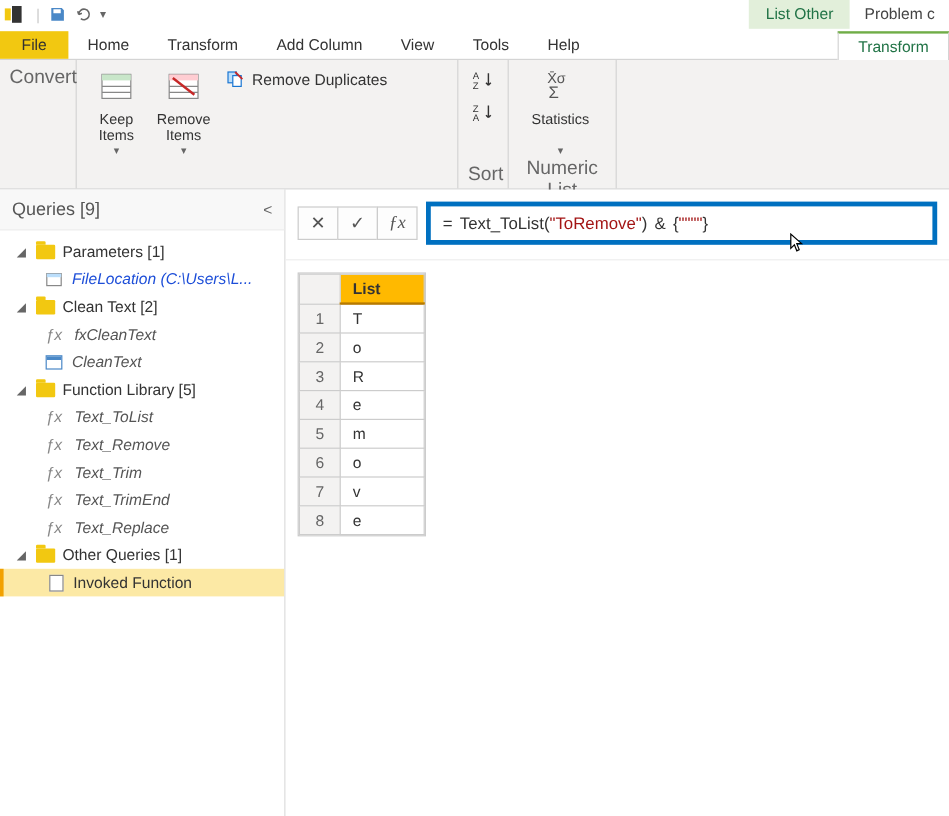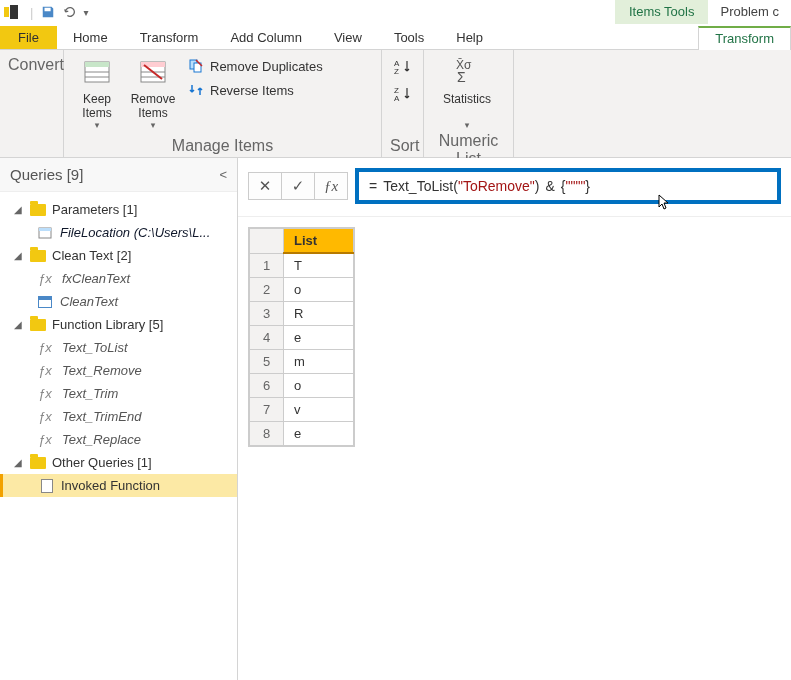--- a/index.html
+++ b/index.html
@@ -90,21 +90,21 @@
         </svg>
     </div>
     <div class="qat-icon" title="Undo">
       <svg viewBox="0 0 16 16">
           <path fill="none" stroke="#666" stroke-width="1.5" d="M3 8a5 5 0 1 1 2 4M3 8l-1-3M3 8l3-1"></path>
         </svg>
     </div>
     <span class="dd">▾</span>
   </div>
   <div class="spacer"></div>
-  <div class="toolstab">Items Tools</div>
+  <div class="toolstab">List Other</div>
   <div class="wintitle">Problem c</div>
 </div>
 
 <div class="tabstrip">
   <div class="tab file">File</div>
   <div class="tab">Home</div>
   <div class="tab">Transform</div>
   <div class="tab">Add Column</div>
   <div class="tab">View</div>
   <div class="tab">Tools</div>
@@ -151,31 +151,22 @@
         <div class="smbtn">
           <span class="sicon">
               <svg viewBox="0 0 16 16">
                 <rect x="2" y="2" width="7" height="9" fill="#bbdefb" stroke="#1976d2"></rect>
                 <rect x="6" y="5" width="7" height="9" fill="#fff" stroke="#1976d2"></rect>
                 <line x1="8" y1="2" x2="14" y2="8" stroke="#c62828" stroke-width="1.5"></line>
               </svg>
             </span>
           <span>Remove Duplicates</span>
         </div>
-        <div class="smbtn">
-          <span class="sicon">
-              <svg viewBox="0 0 16 16">
-                <path d="M4 3v7m0 0l-2-2m2 2l2-2M12 13V6m0 0l-2 2m2-2l2 2" stroke="#1976d2" stroke-width="1.5" fill="none"></path>
-              </svg>
-            </span>
-          <span>Reverse Items</span>
-        </div>
-      </div>
-    </div>
-    <div class="label">Manage Items</div>
+      </div>
+    </div>
   </div>
 
   <div class="ribgroup" style="width:42px">
     <div class="body" style="flex-direction:column;gap:6px;align-items:center;padding-top:4px">
       <div style="cursor:pointer">
         <svg width="20" height="18" viewBox="0 0 20 18">
             <text x="1" y="8" font-size="8" fill="#333" font-family="Segoe UI">A</text>
             <text x="1" y="16" font-size="8" fill="#333" font-family="Segoe UI">Z</text>
             <path d="M14 3v10m0 0l-2-2m2 2l2-2" stroke="#333" stroke-width="1.2" fill="none"></path>
           </svg>
@@ -221,21 +212,21 @@
           <span class="fld"></span>
           <span>Parameters [1]</span>
         </div>
         <div class="item">
           <span class="param">
             <svg width="14" height="14" viewBox="0 0 14 14">
               <rect x="1" y="2" width="12" height="10" fill="#fff" stroke="#888"></rect>
               <rect x="1" y="2" width="12" height="3" fill="#bbdefb"></rect>
             </svg>
           </span>
-          <span style="font-style:italic;color:#0f172a">FileLocation (C:\Users\L...</span>
+          <span style="font-style:italic;color:#1d4ed8">FileLocation (C:\Users\L...</span>
         </div>
         <div class="grp">
           <span class="tri">◢</span>
           <span class="fld"></span>
           <span>Clean Text [2]</span>
         </div>
         <div class="item">
           <span class="fx">ƒx</span>
           <span style="font-style: italic; color: rgb(85, 85, 85);">fxCleanText</span>
         </div>

